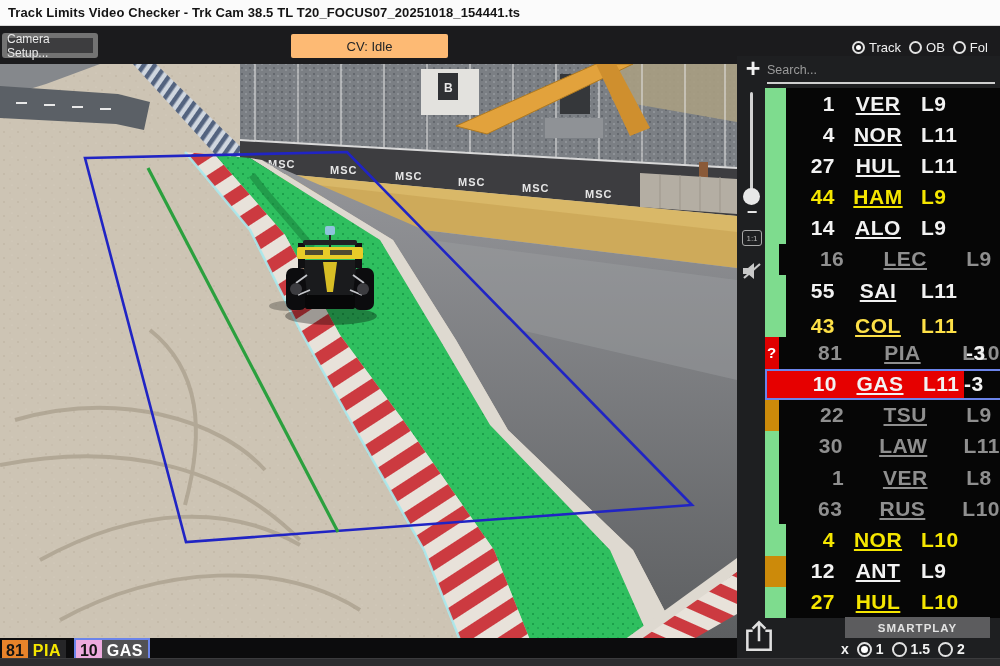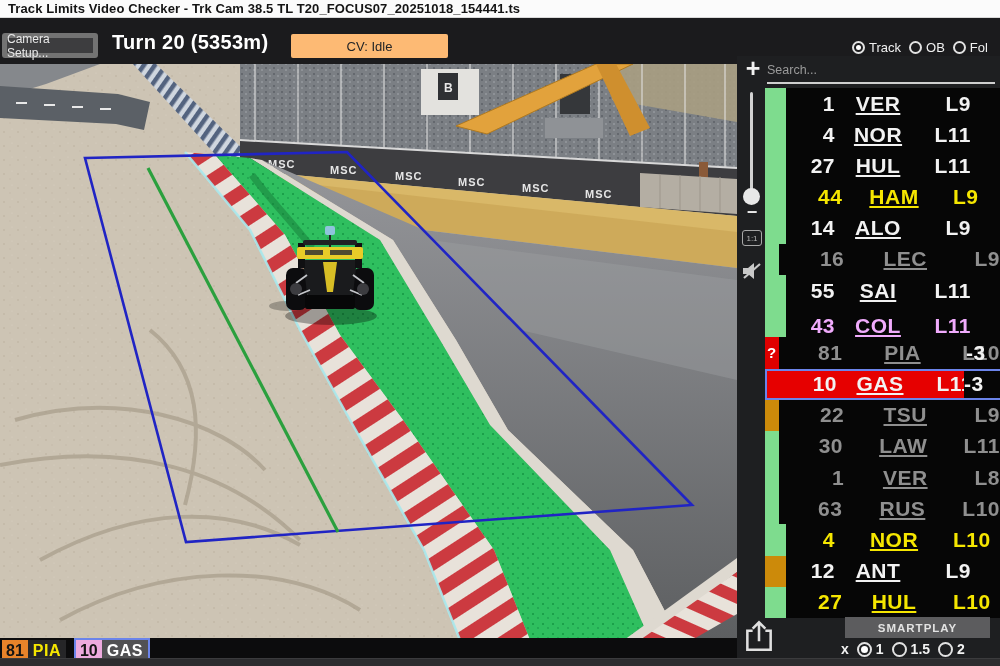--- a/index.html
+++ b/index.html
@@ -1,21 +1,21 @@
 <!DOCTYPE html>
 <html><head>
 <meta charset="utf-8">
 <style>
   * { margin:0; padding:0; box-sizing:border-box; }
   html,body { width:1000px; height:666px; overflow:hidden; background:#000; }
   body { font-family:"Liberation Sans", sans-serif; }
   #stage { position:relative; width:1000px; height:666px; background:#1b1b1d; overflow:hidden; }
 
   
-  #titlebar { position:absolute; left:0; top:0; width:1000px; height:18px; background:#fbfbfb; border-bottom:1px solid #d9d9d9; display:flex; align-items:center; padding-left:8px; }
+  #titlebar { position:absolute; left:0; top:0; width:1000px; height:26px; background:#fbfbfb; border-bottom:1px solid #d9d9d9; display:flex; align-items:center; padding-left:8px; }
   #titlebar .t { font-size:13px; font-weight:bold; color:#141414; letter-spacing:.1px; }
 
   
   #toolbar { position:absolute; left:0; top:26px; width:1000px; height:38px; background:#1b1b1d; }
   .btn-dark { position:absolute; left:2px; top:7px; width:96px; height:25px; background:#3d3d3f; border:5px solid #737373; border-radius:3px; color:#e9e9e9; font-size:12px; display:flex; align-items:center; justify-content:center; }
   #turn-label { position:absolute; left:112px; top:5px; font-size:20px; font-weight:bold; color:#ffffff; letter-spacing:.3px; }
   #cv-btn { position:absolute; left:291px; top:8px; width:157px; height:24px; background:#fdba74; border-radius:2px; color:#232527; font-size:13px; display:flex; align-items:center; justify-content:center; }
   #view-modes { position:absolute; left:852px; top:14px; display:flex; gap:8px; color:#f0f0f0; font-size:13px; white-space:nowrap; }
 
   .radio { display:inline-flex; align-items:center; gap:4px; cursor:default; }
@@ -41,23 +41,23 @@
 
   
   #driver-list { position:absolute; left:28px; top:32px; width:235px; height:530px; background:#060606; overflow:hidden; }
   .drow { position:relative; display:flex; align-items:center; height:31.18px; font-weight:bold; font-size:21px; letter-spacing:.5px; }
   .drow .strip { width:21px; align-self:stretch; display:flex; align-items:center; justify-content:center; font-size:15px; color:#fff; }
   .strip.g { background:#7edc8e; }
   .strip.o { background:#cc8a0a; }
   .strip.r { background:#e00000; }
   .drow .num { width:49px; text-align:right; }
   .drow .nm { width:86px; text-align:center;text-decoration:underline; }
-  .drow .lp { width:50px; text-align:right; }
+  .drow .lp { width:50px; text-align:left; }
   .drow .ex { position:absolute; right:-6px; width:40px; text-align:left; color:#f2f2f2; }
-  .c-white { color:#f2f2f2; } .c-gray { color:#8f8f8f;margin-left:32px; } .c-yellow { color:#f5e600;padding-left:32px; } .c-orange { color:#f0abfc;margin-top:8px; }
+  .c-white { color:#f2f2f2; } .c-gray { color:#8f8f8f;margin-left:32px; } .c-yellow { color:#f5e600; } .c-orange { color:#fde047;margin-top:8px; }
   .drow.selected { background:#e60000; border:2px solid #6b84ea; }
   .drow.selected .strip { background:transparent; }
   .drow.selected .ex { background:#060606; align-self:stretch; display:flex; align-items:center; height:27px; }
 
   #smartplay { position:absolute; left:108px; top:561px; width:145px; height:21px; background:#5c5c5e; color:#e2e2e2; font-size:11.5px; font-weight:bold; letter-spacing:1px; display:flex; align-items:center; justify-content:center; }
   #speed-radios { position:absolute; left:104px; top:585px; display:flex; align-items:center; gap:8px; color:#f2f2f2; font-size:14px; font-weight:bold; }
   #speed-radios .radio .dot { width:15px; height:15px; min-width:15px; }
   #export-btn { position:absolute; left:6px; top:562px; width:32px; height:36px; }
 
   
@@ -74,21 +74,20 @@
 <body>
 
 <div id="stage">
 
   <div id="titlebar">
     <span class="t">Track Limits Video Checker - Trk Cam 38.5 TL T20_FOCUS07_20251018_154441.ts</span>
   </div>
 
   <div id="toolbar">
     <div class="btn-dark">Camera Setup...</div>
-    <div id="turn-label">Turn 20 (5353m)</div>
     <div id="cv-btn">CV: Idle</div>
     <div id="view-modes">
         <span class="radio sel">
           <span class="dot"></span>
           <span>Track</span>
         </span>
         <span class="radio">
           <span class="dot"></span>
           <span>OB</span>
         </span>

